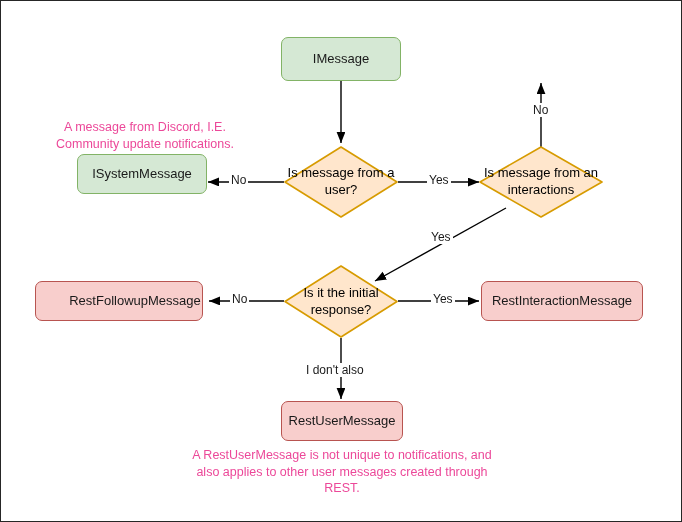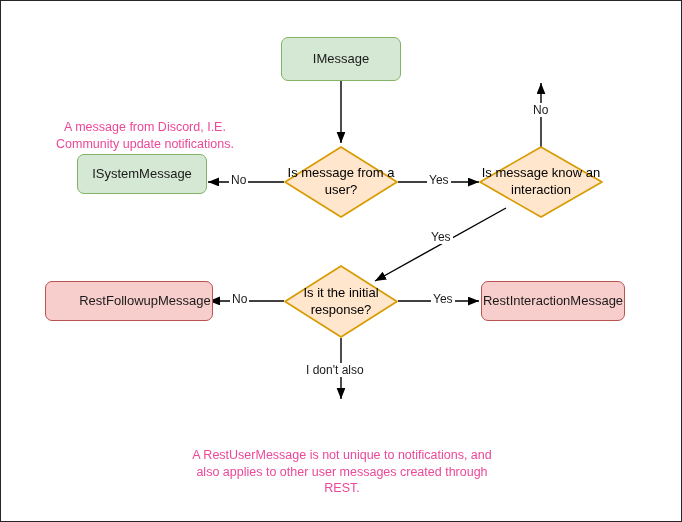--- a/index.html
+++ b/index.html
@@ -131,41 +131,44 @@
 
   <div class="node green" style="left:280px; top:36px; width:120px; height:44px;">
     <span>IMessage</span>
   </div>
 
 
   <div class="node green" style="left:76px; top:153px; width:130px; height:40px;">
     <span>ISystemMessage</span>
   </div>
 
-  <div class="node pink" style="left:44px; top:280px; width:168px; height:40px;padding-left:32px;">
+  <div class="node pink" style="left:34px; top:280px; width:168px; height:40px;padding-left:32px;">
     <span>RestFollowupMessage</span>
   </div>
 
-  <div class="node pink" style="left:480px; top:280px; width:144px; height:40px;">
+  <div class="node pink" style="left:480px; top:280px; width:162px; height:40px;">
     <span>RestInteractionMessage</span>
   </div>
 
+  <div class="node pink" style="left:280px; top:400px; width:122px; height:40px;">
+    <span>RestUserMessage</span>
+  </div>
 
   <div class="diamond-wrap" style="left:283px; top:145px; width:114px; height:72px;">
     <svg width="114" height="72" viewBox="0 0 114 72" xmlns="http://www.w3.org/2000/svg">
       <polygon points="57,1 113,36 57,71 1,36" fill="#ffe6cc" stroke="#d79b00" stroke-width="1.6" stroke-linejoin="round"></polygon>
     </svg>
     <div class="diamond-label">Is message from a user?</div>
   </div>
 
   <div class="diamond-wrap" style="left:478px; top:145px; width:124px; height:72px;">
     <svg width="124" height="72" viewBox="0 0 124 72" xmlns="http://www.w3.org/2000/svg">
       <polygon points="62,1 123,36 62,71 1,36" fill="#ffe6cc" stroke="#d79b00" stroke-width="1.6" stroke-linejoin="round"></polygon>
     </svg>
-    <div class="diamond-label">Is message know an interaction</div>
+    <div class="diamond-label">Is message from an interactions</div>
   </div>
 
   <div class="diamond-wrap" style="left:283px; top:264px; width:114px; height:73px;">
     <svg width="114" height="73" viewBox="0 0 114 73" xmlns="http://www.w3.org/2000/svg">
       <polygon points="57,1 113,36.5 57,72 1,36.5" fill="#ffe6cc" stroke="#d79b00" stroke-width="1.6" stroke-linejoin="round"></polygon>
     </svg>
     <div class="diamond-label">Is it the initial response?</div>
   </div>
 
   <div class="edge-label" style="left:228px; top:172px;">No</div>

